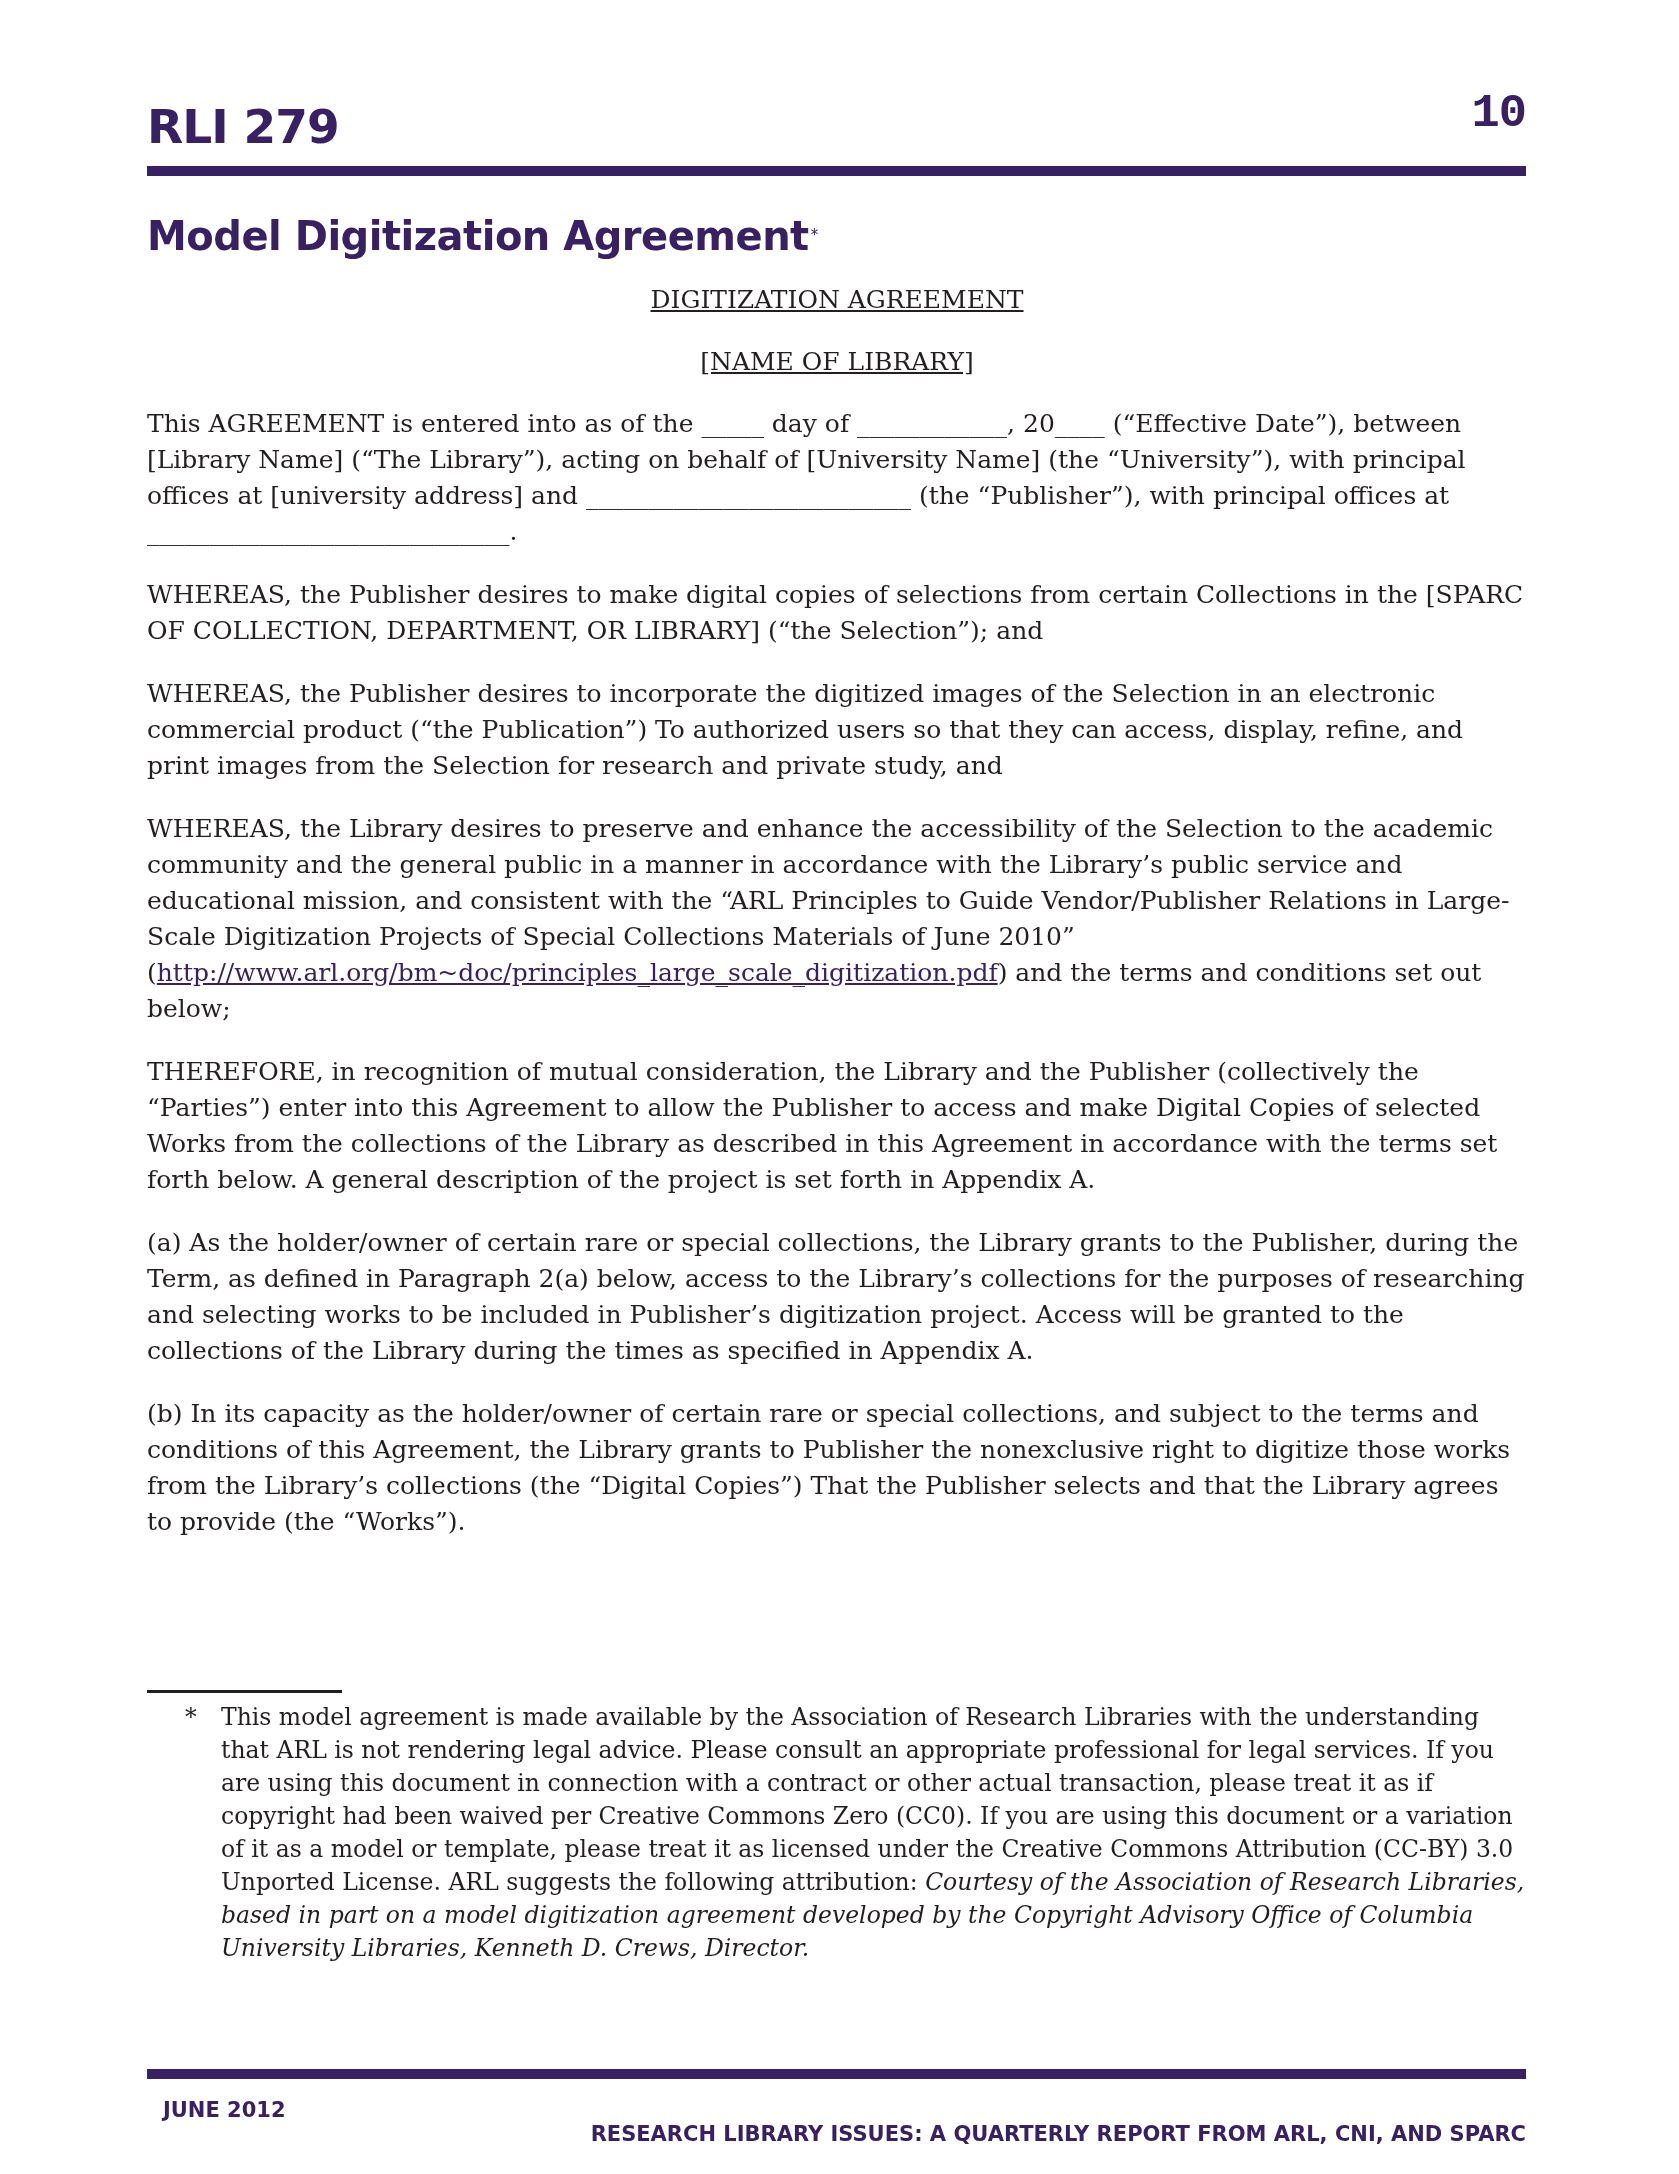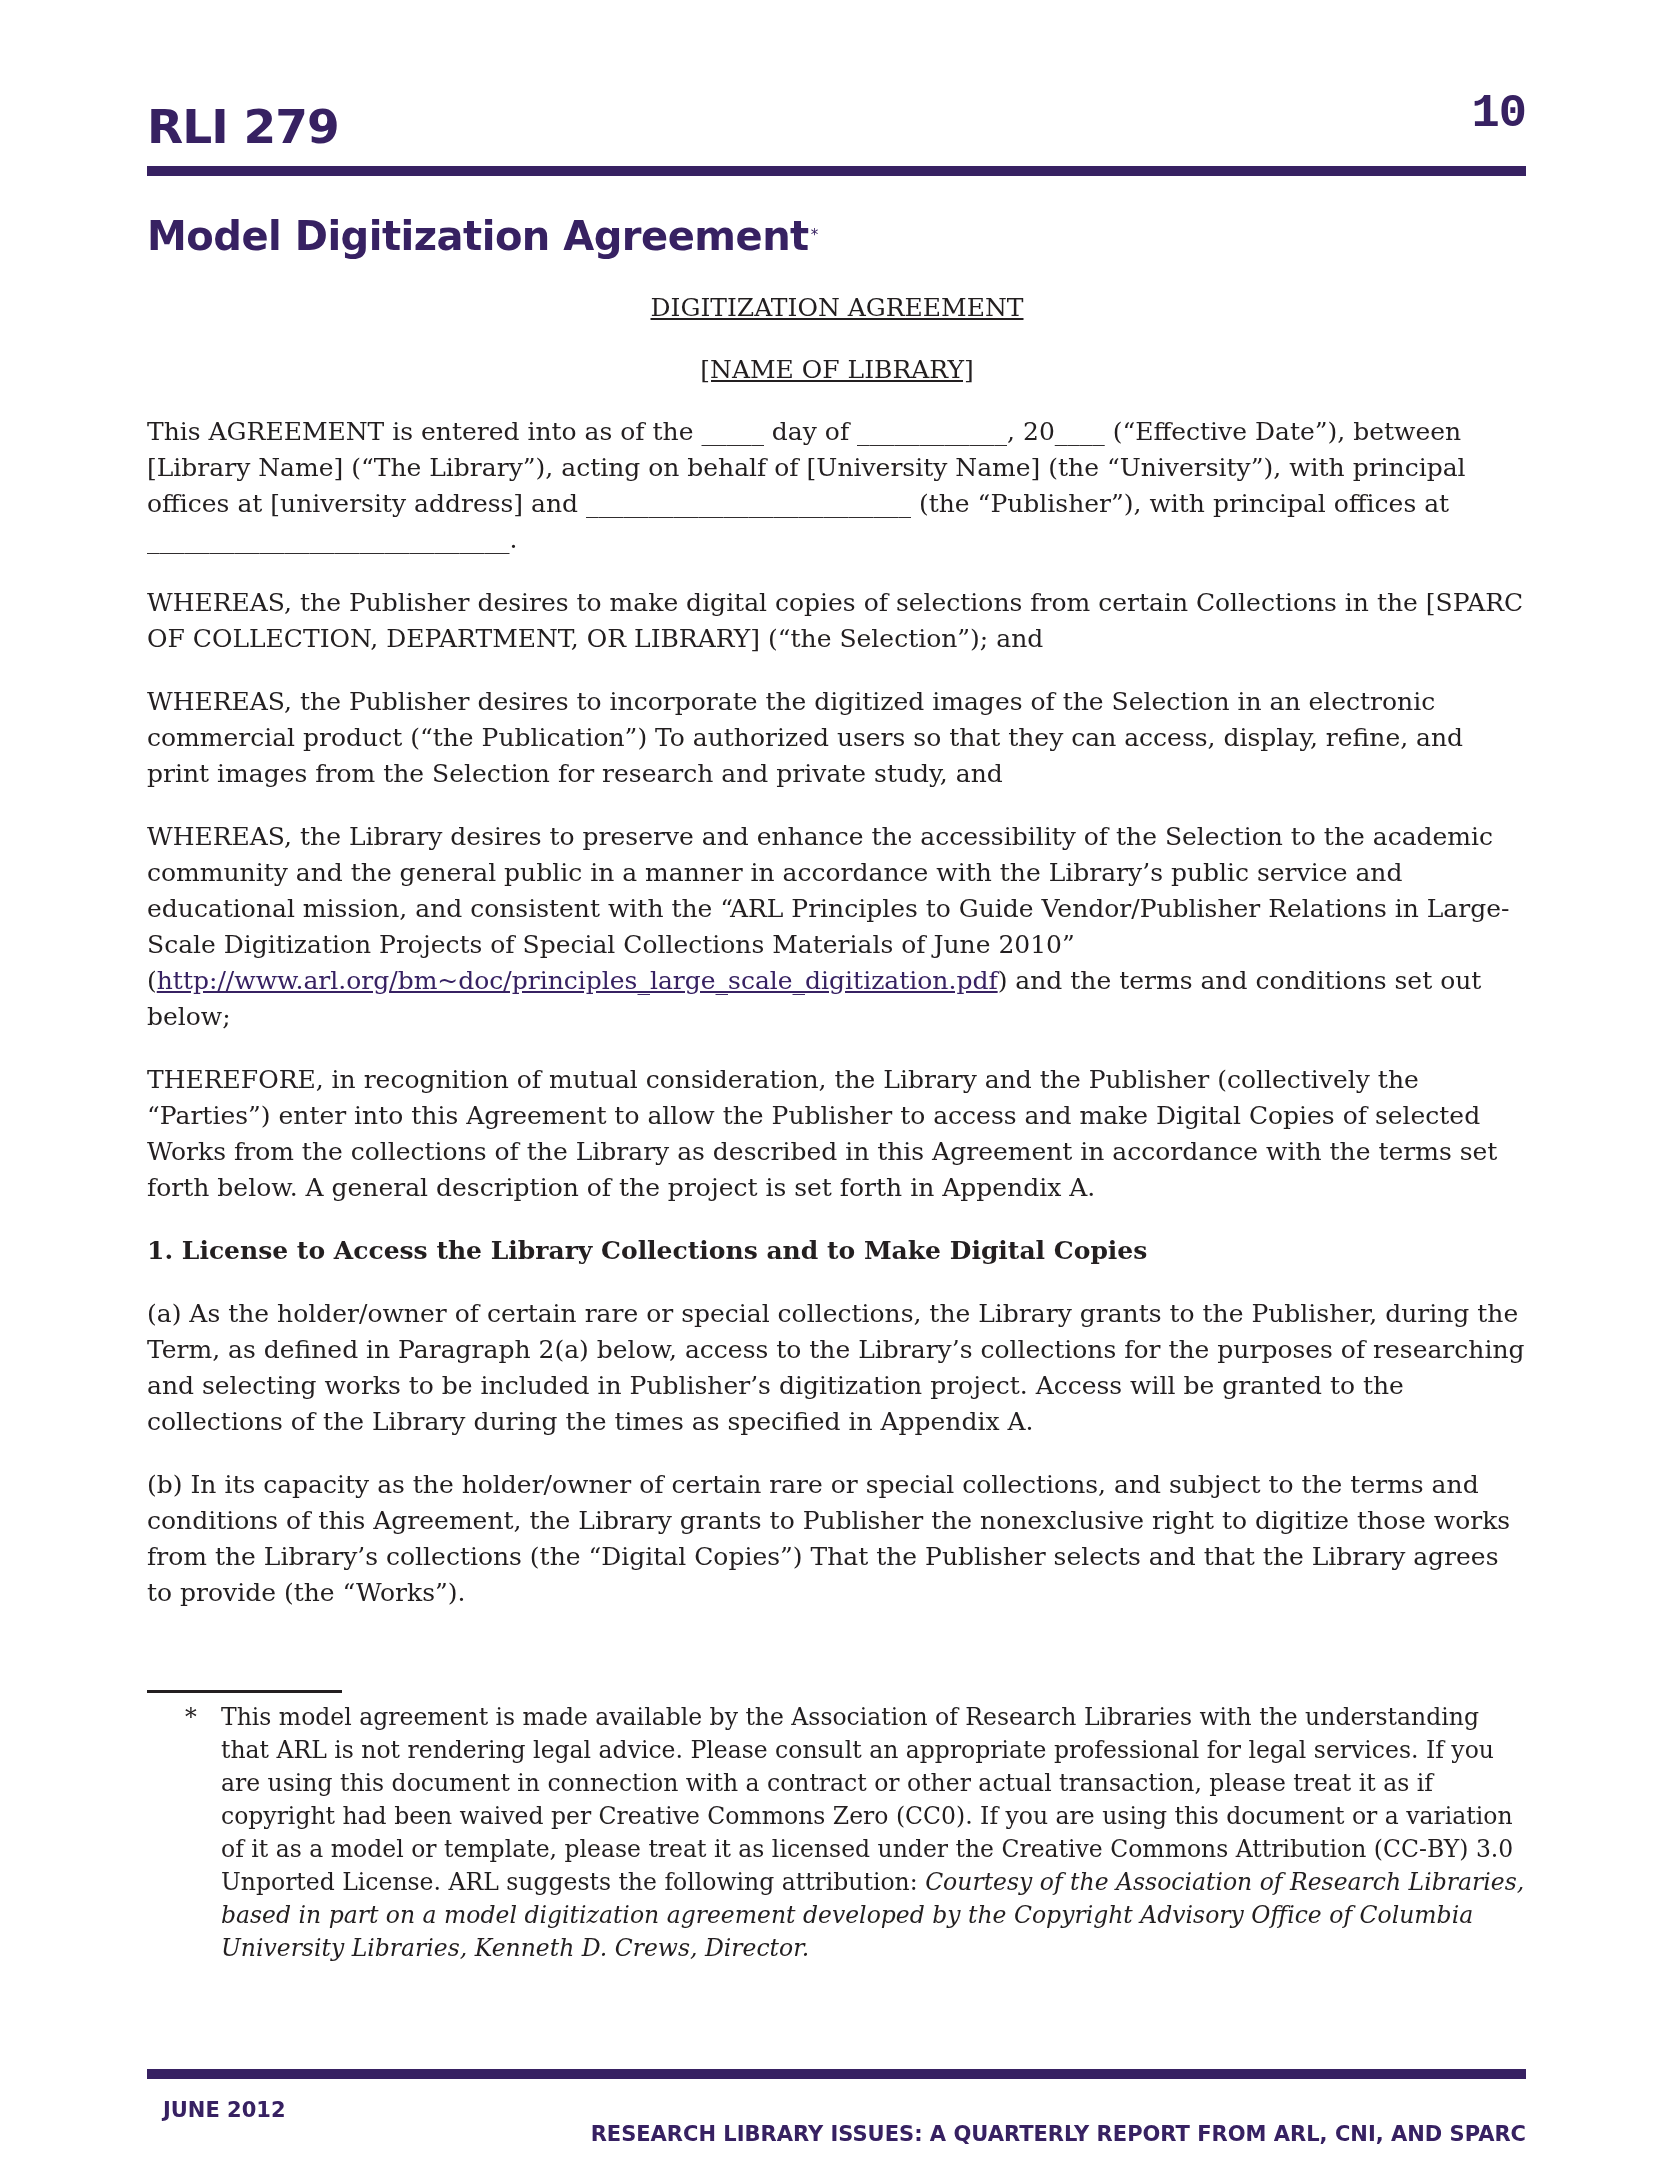--- a/index.html
+++ b/index.html
@@ -4,21 +4,21 @@
 <style>
   html,body{margin:0;padding:0;background:#fff;}
   body{width:1680px;height:2174px;position:relative;overflow:hidden;color:#231f20;}
   .hdr{position:absolute;left:147px;right:154px;top:87px;height:66px;}
   .hdr .left{position:absolute;left:0;top:12px;font-family:"DejaVu Sans",sans-serif;font-weight:bold;font-size:47px;letter-spacing:-0.9px;color:#372162;}
   .hdr .right{position:absolute;right:0;top:0;font-family:Liberation Mono, monospace;font-weight:bold;font-size:47px;letter-spacing:-0.9px;color:#372162;}
   .rule{position:absolute;left:147px;right:154px;height:10.4px;background:#372162;}
   .title{position:absolute;left:147px;top:213px;font-family:"DejaVu Sans",sans-serif;font-weight:bold;font-size:40px;color:#372162;letter-spacing:-0.5px;}
   .title sup{font-size:15px;font-weight:normal;vertical-align:top;position:relative;top:13px;margin-left:1.9px;}
   .body{position:absolute;left:147px;width:1380px;top:282px;font-family:"DejaVu Serif",serif;font-size:25px;line-height:36px;color:#231f20;}
-  .center{text-align:center;text-decoration:underline;margin:8px 0 26px 0;}
+  .center{text-align:center;text-decoration:underline;margin:0 0 26px 0;}
   .body p{margin:0 0 27px 0;}
   .body h3{margin:0 0 27px 0;font-size:25px;font-weight:bold;}
   a{color:#372162;text-decoration:underline;}
   .fnrule{position:absolute;left:147px;top:1690px;width:195px;height:2.8px;background:#231f20;}
   .footnote{position:absolute;left:185px;width:1347px;top:1701px;font-family:"DejaVu Serif",serif;font-size:23.5px;line-height:33px;color:#231f20;}
   .footnote .mark{position:absolute;left:0;top:0;}
   .footnote .txt{margin-left:36px;}
   .footnote i{font-style:italic;}
   .ftr{position:absolute;left:147px;right:154px;top:2098px;font-family:"DejaVu Sans",sans-serif;font-weight:bold;font-size:21px;color:#372162;}
   .ftr .left{position:absolute;left:16px;}
@@ -38,21 +38,20 @@
 </div>
 
 <div class="body">
   <div class="center">DIGITIZATION AGREEMENT</div>
   <div class="center">[NAME OF LIBRARY]</div>
   <p>This AGREEMENT is entered into as of the _____ day of ____________, 20____ (“Effective Date”), between [Library Name] (“The Library”), acting on behalf of [University Name] (the “University”), with principal offices at [university address] and __________________________ (the “Publisher”), with principal offices at _____________________________.</p>
   <p>WHEREAS, the Publisher desires to make digital copies of selections from certain Collections in the [SPARC OF COLLECTION, DEPARTMENT, OR LIBRARY] (“the Selection”); and</p>
   <p>WHEREAS, the Publisher desires to incorporate the digitized images of the Selection in an electronic commercial product (“the Publication”) To authorized users so that they can access, display, refine, and print images from the Selection for research and private study, and</p>
   <p><span>WHEREAS, the Library desires to preserve and enhance the accessibility of the Selection to the academic community and the general public in a manner in accordance with the Library’s public service and educational mission, and consistent with the “ARL Principles to Guide Vendor/Publisher Relations in Large-Scale Digitization Projects of Special Collections Materials of June 2010” (</span><a>http://www.arl.org/bm~doc/principles_large_scale_digitization.pdf</a><span>) and the terms and conditions set out below;</span></p>
   <p>THEREFORE, in recognition of mutual consideration, the Library and the Publisher (collectively the “Parties”) enter into this Agreement to allow the Publisher to access and make Digital Copies of selected Works from the collections of the Library as described in this Agreement in accordance with the terms set forth below. A general description of the project is set forth in Appendix A.</p>
-  <h3>1. License to Access the Library Collections and to Make Digital Copies</h3>
   <p>(a) As the holder/owner of certain rare or special collections, the Library grants to the Publisher, during the Term, as defined in Paragraph 2(a) below, access to the Library’s collections for the purposes of researching and selecting works to be included in Publisher’s digitization project. Access will be granted to the collections of the Library during the times as specified in Appendix A.</p>
   <p>(b) In its capacity as the holder/owner of certain rare or special collections, and subject to the terms and conditions of this Agreement, the Library grants to Publisher the nonexclusive right to digitize those works from the Library’s collections (the “Digital Copies”) That the Publisher selects and that the Library agrees to provide (the “Works”).</p>
 </div>
 
 <div class="fnrule"></div>
 <div class="footnote">
   <span class="mark">*</span>
   <div class="txt"><span>This model agreement is made available by the Association of Research Libraries with the understanding that ARL is not rendering legal advice. Please consult an appropriate professional for legal services. If you are using this document in connection with a contract or other actual transaction, please treat it as if copyright had been waived per Creative Commons Zero (CC0). If you are using this document or a variation of it as a model or template, please treat it as licensed under the Creative Commons Attribution (CC-BY) 3.0 Unported License. ARL suggests the following attribution: </span><i>Courtesy of the Association of Research Libraries, based in part on a model digitization agreement developed by the Copyright Advisory Office of Columbia University Libraries, Kenneth D. Crews, Director.</i></div>
 </div>
 

